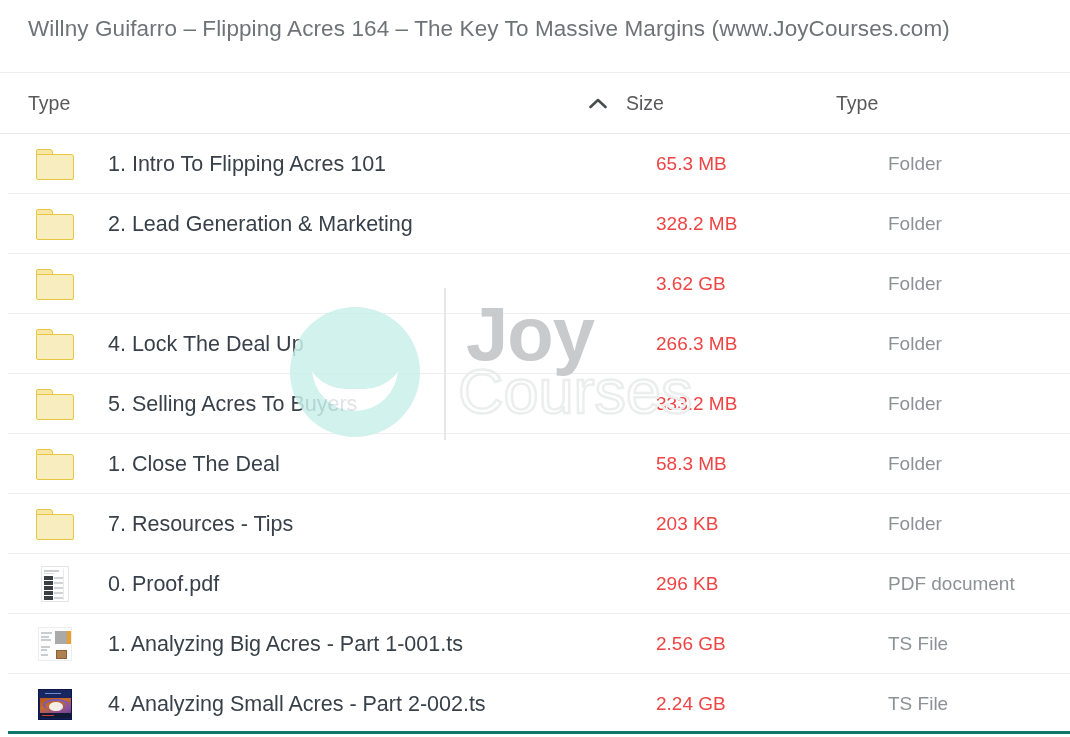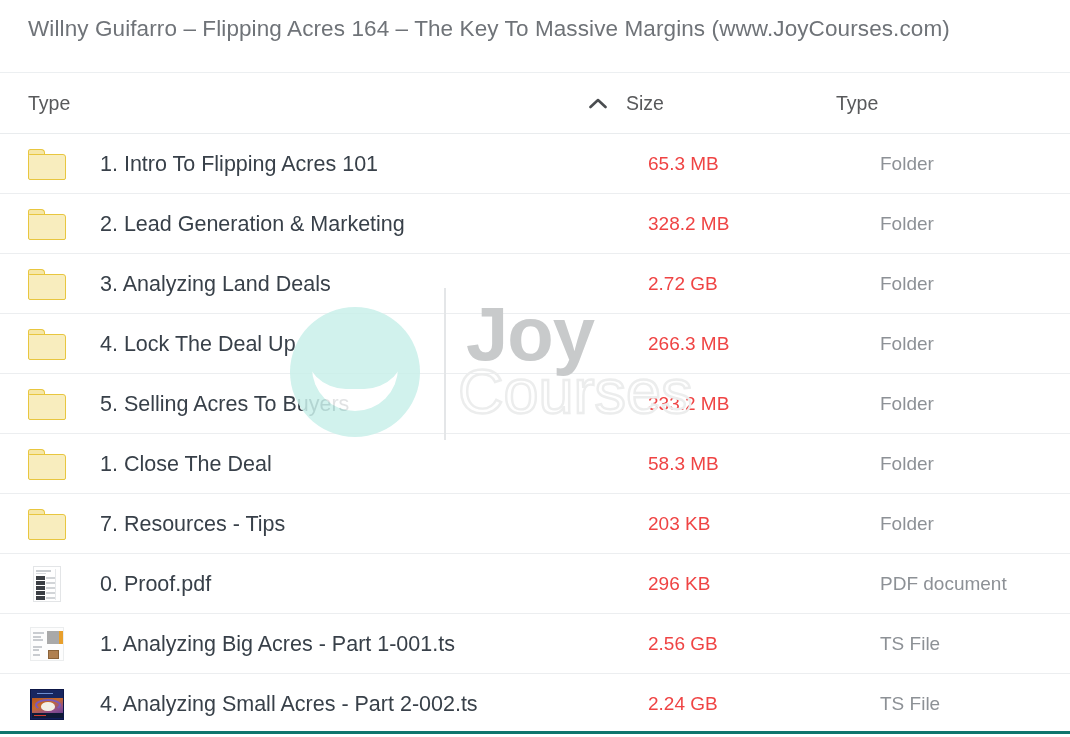--- a/index.html
+++ b/index.html
@@ -72,21 +72,21 @@
     width: 24px;
     display: flex;
     align-items: center;
     justify-content: center;
   }
   .sort-arrow svg { display: block; }
 
   
   .rows {
     position: absolute;
-    top: 134px; left: 0;
+    top: 134px; left: 8px;
     width: 928px;
   }
   .row {
     position: relative;
     width: 1070px;
     height: 60px;
     display: flex;
     align-items: center;
     border-bottom: 1px solid #eceef0;
     background: transparent;
@@ -394,22 +394,21 @@
       <div class="cell-type">Folder</div>
     </div>
 
     <div class="row">
       <div class="cell-icon">
         <div class="folder-ico">
             <div class="tab"></div>
             <div class="body"></div>
           </div>
       </div>
-      <div class="cell-name">3. Analyzing Land Deals</div>
-      <div class="cell-size">2.72 GB</div>
+      <div class="cell-size">3.62 GB</div>
       <div class="cell-type">Folder</div>
     </div>
 
     <div class="row">
       <div class="cell-icon">
         <div class="folder-ico">
             <div class="tab"></div>
             <div class="body"></div>
           </div>
       </div>

